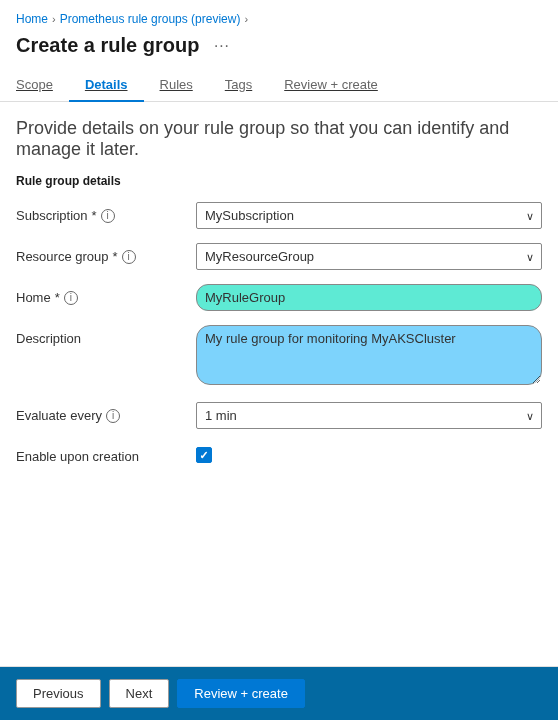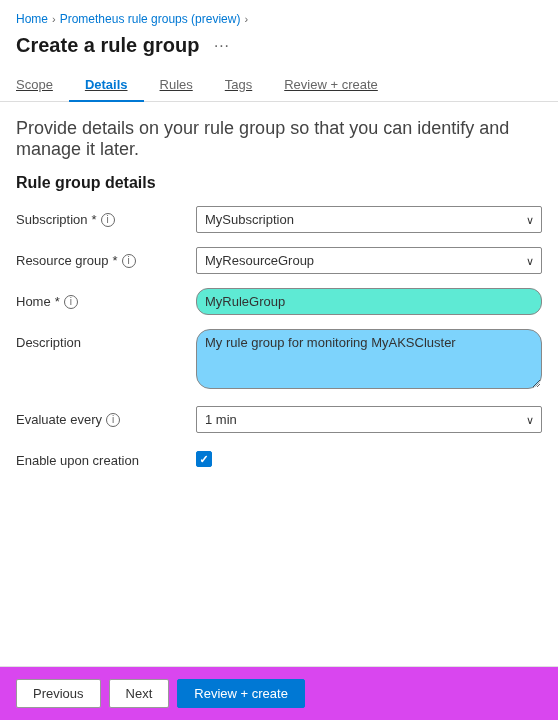--- a/index.html
+++ b/index.html
@@ -91,21 +91,21 @@
     }
 
     .info-text {
       font-size: 18px;
       color: #444;
       margin-bottom: 14px;
     }
 
     .section-title {
       font-weight: 700;
-      font-size: 16px;
+      font-size: 12px;
       margin-bottom: 14px;
       color: #1a1a1a;
     }
 
     .form-group {
       display: flex;
       align-items: flex-start;
       margin-bottom: 14px;
     }
 
@@ -215,21 +215,21 @@
       font-weight: bold;
     }
 
     
     .footer {
       border-top: 1px solid #e0e0e0;
       padding: 12px 16px;
       display: flex;
       align-items: center;
       gap: 8px;
-      background: #d946ef;
+      background: #0369a1;
     }
 
     .btn {
       padding: 6px 16px;
       font-size: 13px;
       border-radius: 2px;
       cursor: pointer;
       font-family: inherit;
       border: 1px solid;
     }

